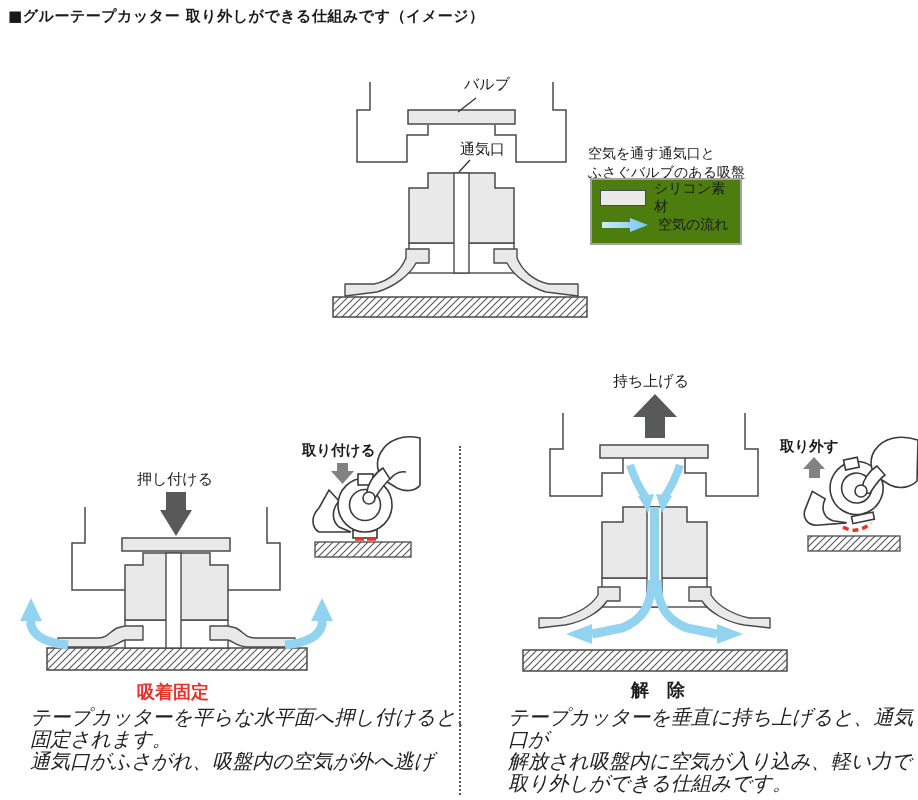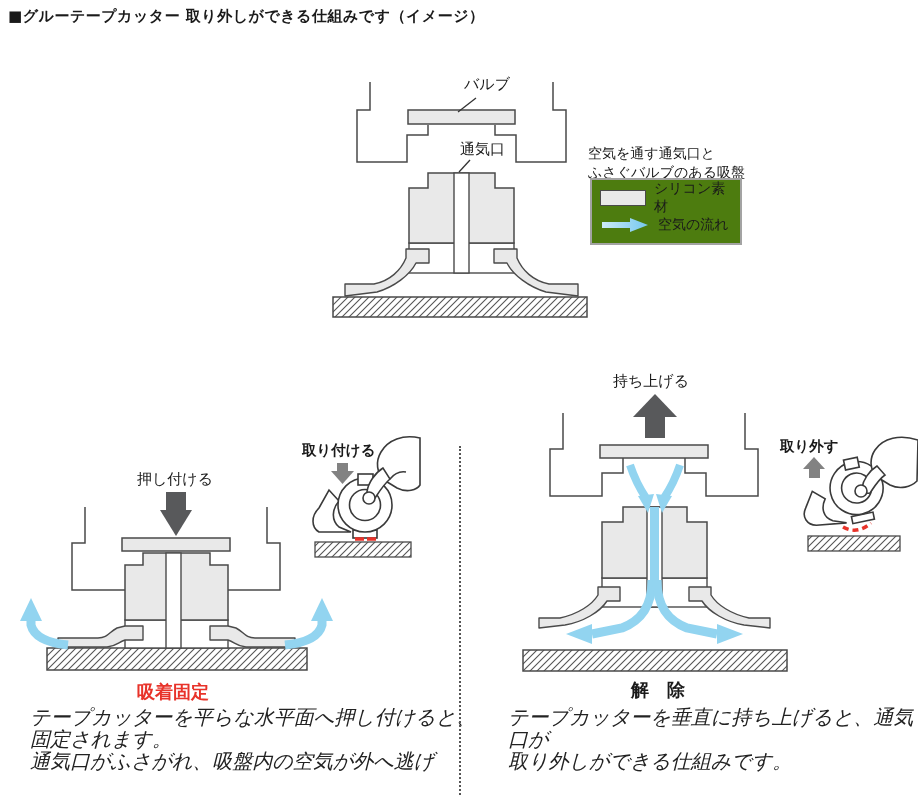--- a/index.html
+++ b/index.html
@@ -199,16 +199,17 @@
       <path d="M97,38 C89,43 83,52 82,60 C82,64 86,66 90,65 C94,59 99,51 105,47 Z"></path>
       <circle cx="81" cy="63" r="6"></circle>
     </g>
     <path d="M63,99 Q77,107 91,95" fill="none" stroke="#e8332a" stroke-width="3.5" stroke-dasharray="6,4"></path>
   </svg>
   <div class="abs small-label" style="left:780px;top:437px;">取り外す</div>
 
   <div class="abs caption-black">解　除</div>
   <div class="abs para para-right">
     <div>テープカッターを垂直に持ち上げると、通気口が</div>
+    <div>解放され吸盤内に空気が入り込み、軽い力で</div>
     <div>取り外しができる仕組みです。</div>
   </div>
 
 </div>
 
 </body></html>

